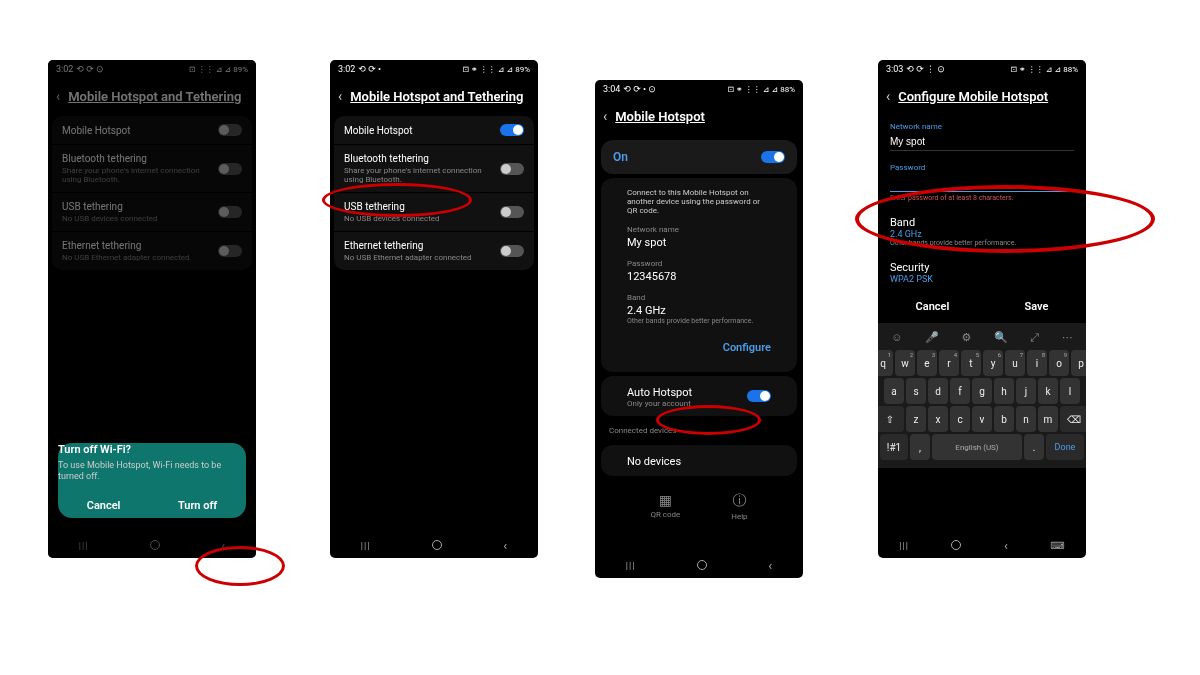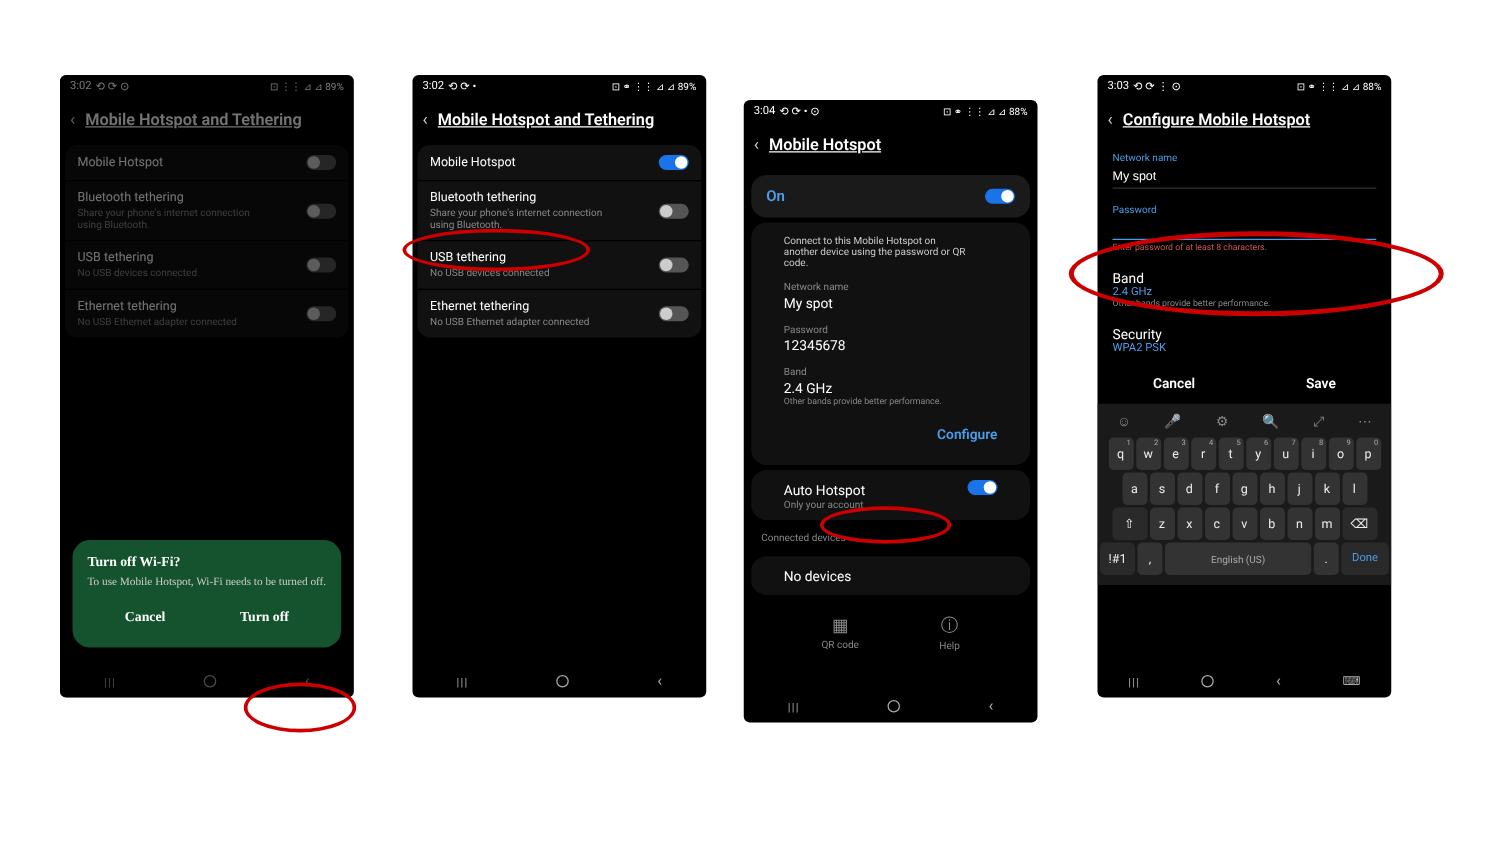--- a/index.html
+++ b/index.html
@@ -5,21 +5,21 @@
 * { margin: 0; padding: 0; box-sizing: border-box; }
 body {
   background: #fff;
   font-family: -apple-system, BlinkMacSystemFont, "Segoe UI", Roboto, sans-serif;
   width: 1200px;
   height: 675px;
   position: relative;
 }
 .phone {
   position: absolute;
-  width: 235px;
+  width: 208px;
   height: 498px;
   background: #000;
   border-radius: 5px;
   overflow: hidden;
   color: #fff;
   font-size: 10px;
 }
 .phone.dim::after {
   content: "";
   position: absolute;
@@ -70,25 +70,24 @@
   border-radius: 50%; background: #ccc;
 }
 .toggle.off::after { left: 1px; }
 .toggle.on { background: #1a73e8; }
 .toggle.on::after { right: 1px; background: #fff; }
 
 .dialog {
   position: absolute;
   bottom: 40px;
   left: 10px; right: 10px;
-  background: #14532d;
+  background: #0f766e;
   border-radius: 14px;
-  padding: 12px;
+  padding: 0;
   z-index: 10;
-  font-family: Liberation Serif, serif;
 }
 .dialog-title { font-size: 11px; font-weight: 600; margin-bottom: 4px; }
 .dialog-text { font-size: 9px; color: #ccc; margin-bottom: 10px; line-height: 1.3; }
 .dialog-buttons { display: flex; justify-content: space-around; }
 .dialog-btn { font-size: 11px; font-weight: 600; padding: 6px 12px; }
 
 .navbar {
   position: absolute;
   bottom: 0; left: 0; right: 0;
   height: 26px;
@@ -308,21 +307,21 @@
       <div class="info-label">Password</div>
       <div class="info-value">12345678</div>
     </div>
     <div style="margin-bottom:6px;">
       <div class="info-label">Band</div>
       <div class="info-value">2.4 GHz</div>
       <div class="info-label" style="font-size:7px;">Other bands provide better performance.</div>
     </div>
     <div class="configure-btn">Configure</div>
   </div>
-  <div class="info-section" style="display:flex;justify-content:space-between;">
+  <div class="info-section" style="display:flex;justify-content:space-between;align-items:center;">
     <div>
       <div class="info-value">Auto Hotspot</div>
       <div class="info-label">Only your account</div>
     </div>
     <div class="toggle on"></div>
   </div>
   <div style="padding:6px 14px;">
     <div class="info-label">Connected devices</div>
   </div>
   <div class="info-section">

